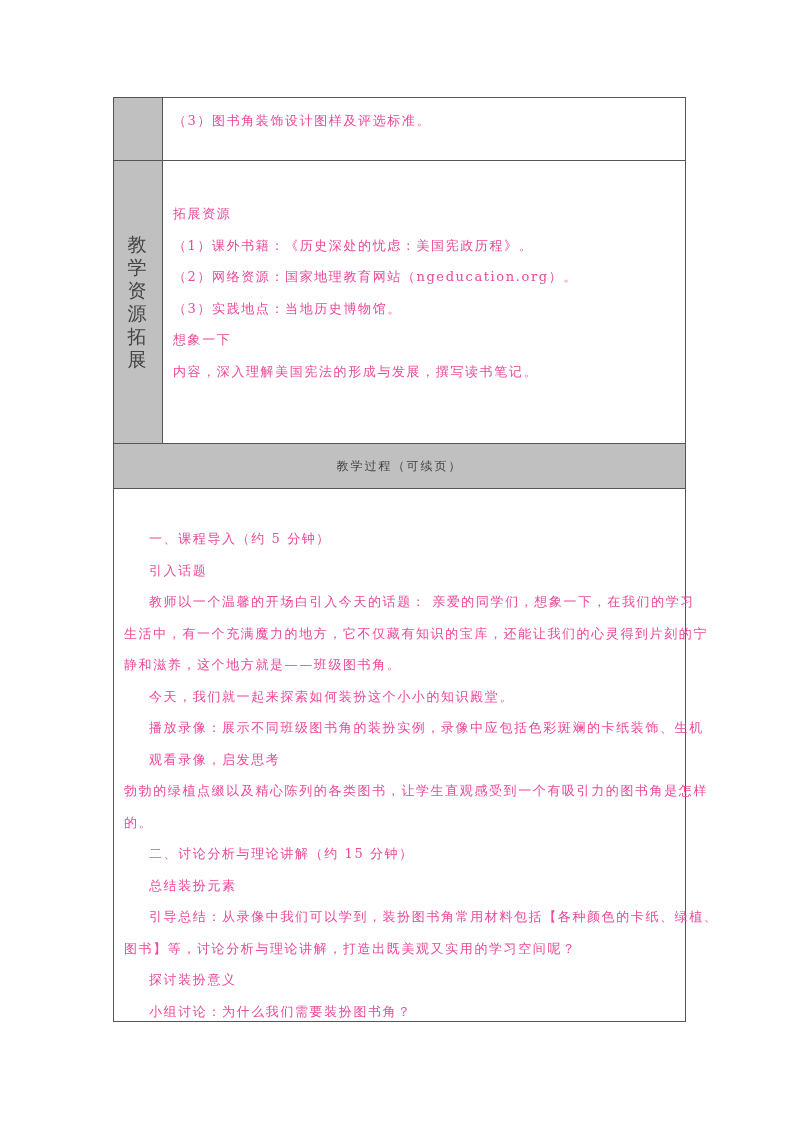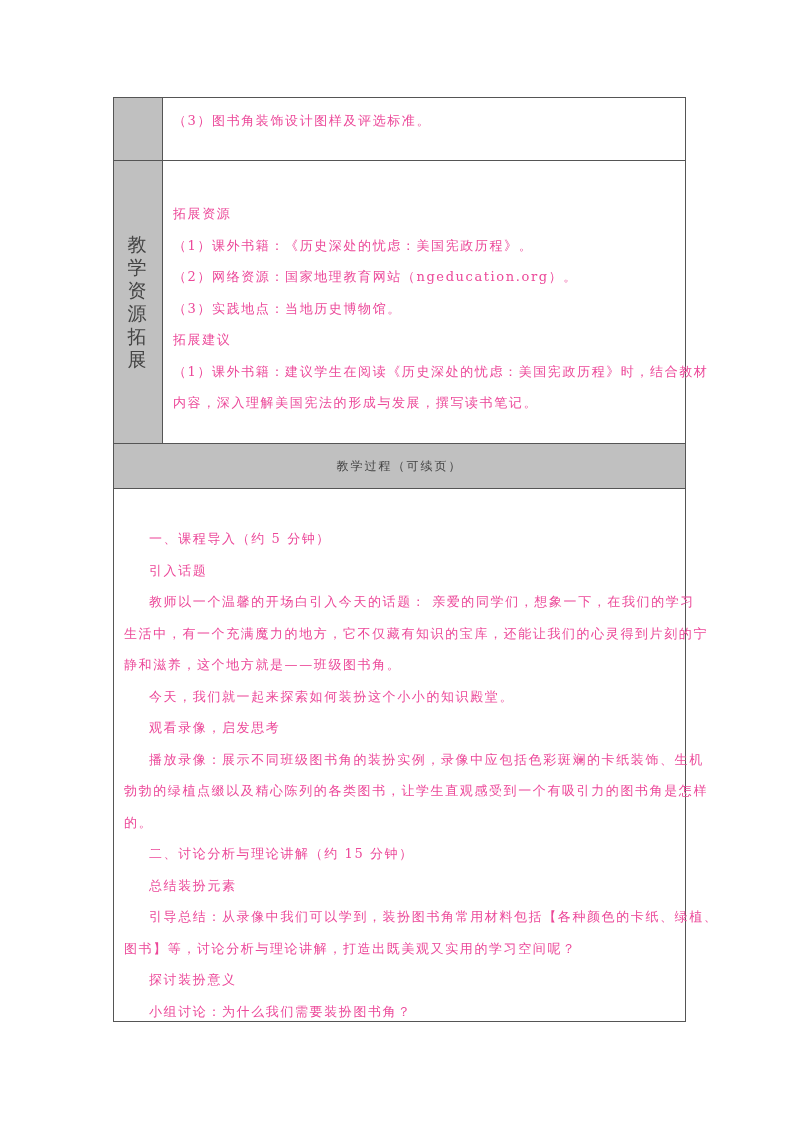--- a/index.html
+++ b/index.html
@@ -119,40 +119,39 @@
         <div>教学</div>
         <div>资源</div>
         <div>拓展</div>
       </div>
     </div>
     <div class="content-cell">
       <p class="line">拓展资源</p>
       <p class="line">（1）课外书籍：《历史深处的忧虑：美国宪政历程》。</p>
       <p class="line">（2）网络资源：国家地理教育网站（ngeducation.org）。</p>
       <p class="line">（3）实践地点：当地历史博物馆。</p>
-      <p class="line">拓展建议</p>
-      <p class="line">（1）课外书籍：建议学生在阅读《历史深处的忧虑：美国宪政历程》时，结合教材</p>
+      <p class="line">想象一下</p>
       <p class="line">内容，深入理解美国宪法的形成与发展，撰写读书笔记。</p>
     </div>
   </div>
 
   <div class="row row-header">
     <span class="header-text">教学过程（可续页）</span>
   </div>
 
   <div class="row row-body">
     <div class="content-cell">
       <p class="line indent">一、课程导入（约 5 分钟）</p>
       <p class="line indent">引入话题</p>
       <p class="line indent">教师以一个温馨的开场白引入今天的话题： 亲爱的同学们，想象一下，在我们的学习</p>
       <p class="line">生活中，有一个充满魔力的地方，它不仅藏有知识的宝库，还能让我们的心灵得到片刻的宁</p>
       <p class="line">静和滋养，这个地方就是——班级图书角。</p>
       <p class="line indent">今天，我们就一起来探索如何装扮这个小小的知识殿堂。</p>
+      <p class="line indent">播放录像：展示不同班级图书角的装扮实例，录像中应包括色彩斑斓的卡纸装饰、生机</p>
       <p class="line indent">观看录像，启发思考</p>
-      <p class="line indent">播放录像：展示不同班级图书角的装扮实例，录像中应包括色彩斑斓的卡纸装饰、生机</p>
       <p class="line">勃勃的绿植点缀以及精心陈列的各类图书，让学生直观感受到一个有吸引力的图书角是怎样</p>
       <p class="line">的。</p>
       <p class="line indent">二、讨论分析与理论讲解（约 15 分钟）</p>
       <p class="line indent">总结装扮元素</p>
       <p class="line indent">引导总结：从录像中我们可以学到，装扮图书角常用材料包括【各种颜色的卡纸、绿植、</p>
       <p class="line">图书】等，讨论分析与理论讲解，打造出既美观又实用的学习空间呢？</p>
       <p class="line indent">探讨装扮意义</p>
       <p class="line indent">小组讨论：为什么我们需要装扮图书角？</p>
     </div>
   </div>

